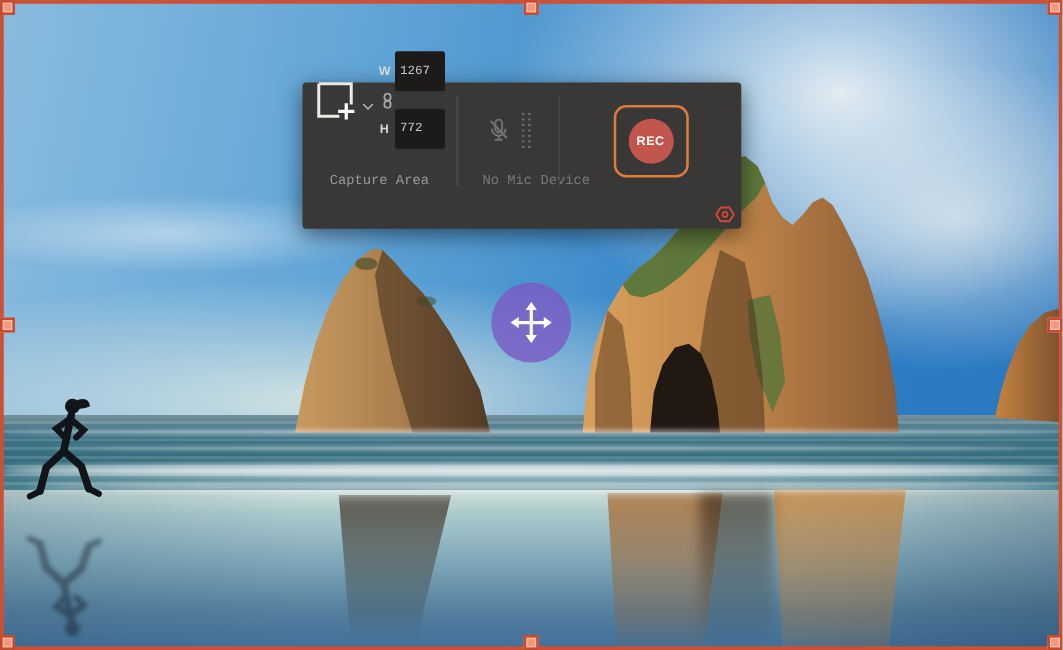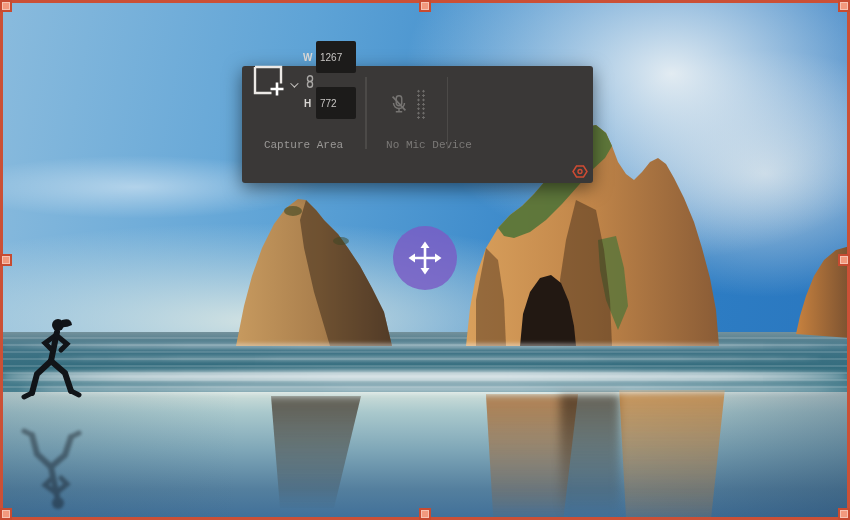--- a/index.html
+++ b/index.html
@@ -77,21 +77,21 @@
   .sec-audio .sec-label { color:#d6d3d0; }
   .sec-mic .sec-label { color:#7b7977;padding-left:44px; }
   .chev { width:6px; height:6px; border-right:1.5px solid currentColor; border-bottom:1.5px solid currentColor;
     transform:rotate(45deg) translateY(-2px); display:inline-block; }
   .cap-row { display:flex; align-items:center; gap:5px; }
   .cap-chev { color:#c9c6c3; margin:10px 2px 0 0; }
   .fields { display:flex; flex-direction:column; align-items:flex-start; }
   .frow { display:flex; align-items:center; gap:4px; }
   .flabel { font-size:10px; font-weight:bold; color:#d9d6d3; width:9px; text-align:center; }
   .finput { width:40px; height:25px; background:#1c1b1a; border:none; border-radius:2px; color:#c7c5c3;
-    font-size:10px; font-family:Liberation Sans, sans-serif; padding:16px 4px; }
+    font-size:10px; font-family:Liberation Mono, monospace; padding:16px 4px; }
   .link-wrap { margin:1px 0 1px 2px; height:12px; }
   .dots { width:10px; height:30px; margin-left:6px;
     background-image:radial-gradient(#d4d1ce 1px, transparent 1.3px); background-size:5px 4.4px; }
   .dots.gray { background-image:radial-gradient(#6e6c6a 1px, transparent 1.3px); }
   .icon-row { display:flex; align-items:center; }
   .rec-outline { width:60px; height:58px; border:2px solid #de7c3d; border-radius:10px;
     display:flex; align-items:center; justify-content:center; cursor:pointer; }
   .rec-circle { width:36px; height:36px; border-radius:50%; background:#c2564d; color:#fff;
     font-size:10px; font-weight:bold; letter-spacing:.5px; display:flex; align-items:center; justify-content:center; }
   .settings-hex { position:absolute; right:5px; bottom:4px; width:16px; height:15px; cursor:pointer; }
@@ -237,20 +237,25 @@
             <path d="M12,17 V20 M8.5,20.5 H15.5" stroke="#767472" stroke-width="1.6"></path>
             <path d="M5,4 L19,19" stroke="#767472" stroke-width="1.8"></path>
           </svg>
           <div class="dots gray"></div>
         </div>
         <div class="sec-label">No Mic Device</div>
       </div>
 
       <div class="vdiv"></div>
 
+      <div class="sec sec-rec">
+        <div class="rec-outline">
+          <div class="rec-circle">REC</div>
+        </div>
+      </div>
     </div>
 
     <svg class="settings-hex" viewBox="0 0 16 15">
       <polygon points="4.5,2 11.5,2 15,7.5 11.5,13 4.5,13 1,7.5" fill="none" stroke="#cf4b33" stroke-width="1.5"></polygon>
       <circle cx="8" cy="7.5" r="2" fill="none" stroke="#cf4b33" stroke-width="1.4"></circle>
     </svg>
   </div>
 
   <div class="sel-frame"></div>
   <div class="handle h-tl"></div>

